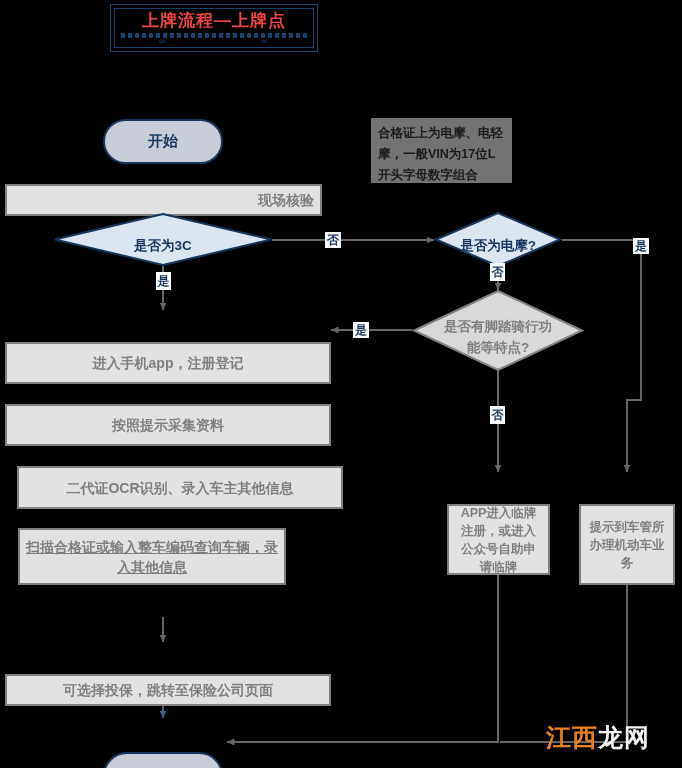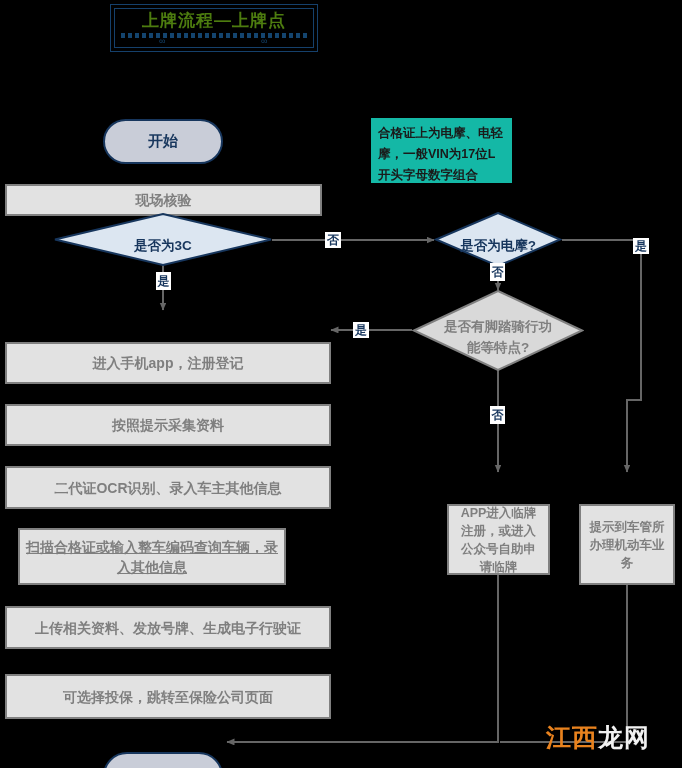--- a/index.html
+++ b/index.html
@@ -36,21 +36,21 @@
   }
   .title-banner .inner-frame {
     position: absolute;
     left: 3px; top: 3px; right: 3px; bottom: 3px;
     border: 1px solid #15406b;
     box-sizing: border-box;
   }
   .title-text {
     position: relative;
     z-index: 2;
-    color: #4d7c0f;
+    color: #ef4444;
     font-size: 17px;
     font-weight: bold;
     letter-spacing: 1px;
     line-height: 26px;
     padding-top: 3px;
     white-space: nowrap;
   }
   .title-dashes {
     position: absolute;
     left: 10px;
@@ -97,21 +97,21 @@
     border: 2px solid #808080;
     color: #7f7f7f;
     font-size: 14px;
     font-weight: bold;
     line-height: 20px;
     padding: 2px 6px;
   }
   .process.small { font-size: 12.5px; line-height: 18px; }
   
   .note {
-    background: #14b8a6;
+    background: #737373;
     border: 1px solid #000000;
     color: #1a1a1a;
     font-size: 12.5px;
     font-weight: bold;
     line-height: 21px;
     text-align: left;
     padding: 5px 7px;
     justify-content: flex-start;
     align-items: flex-start;
   }
@@ -224,52 +224,49 @@
     <div class="title-dashes"></div>
     <div class="title-orn left">∞</div>
     <div class="title-orn right">∞</div>
     <div class="title-text">上牌流程—上牌点</div>
   </div>
 
   <div class="node terminator" style="left:103px; top:87px; width:120px; height:45px;">
     <span>开始</span>
   </div>
 
-  <div class="node process" style="left:5px; top:152px; width:317px; height:32px;">
+  <div class="node process" style="left:5px; top:152px; width:317px; height:32px;justify-content:flex-end;">
     <span>现场核验</span>
   </div>
 
   <div class="decision blue" style="left:53px; top:213px; width:220px; height:53px;">
     <svg width="220" height="53">
       <polygon points="110,1 218,26.5 110,52 2,26.5" fill="#dce6f1" stroke="#17365d" stroke-width="2"></polygon>
     </svg>
     <span class="dtext">是否为3C</span>
   </div>
 
   <div class="node process" style="left:5px; top:310px; width:326px; height:42px;justify-content:center;">
     <span>进入手机app，注册登记</span>
   </div>
 
   <div class="node process" style="left:5px; top:372px; width:326px; height:42px;">
     <span>按照提示采集资料</span>
   </div>
 
-  <div class="node process" style="left:5px; top:434px; width:326px; height:43px;">
+  <div class="node process" style="left:17px; top:434px; width:326px; height:43px;">
     <span>二代证OCR识别、录入车主其他信息</span>
   </div>
 
   <div class="node process" style="left:18px; top:496px; width:268px; height:57px;text-decoration:underline;">
     <span>扫描合格证或输入整车编码查询车辆，录入其他信息</span>
   </div>
 
-  <div class="node process" style="left:5px; top:574px; width:326px; height:43px;">
-    <span>上传相关资料、发放号牌、生成电子行驶证</span>
-  </div>
-
-  <div class="node process" style="left:5px; top:642px; width:326px; height:45px;">
+
+  <div class="node process" style="left:5px; top:642px; width:326px; height:32px;">
     <span>可选择投保，跳转至保险公司页面</span>
   </div>
 
   <div class="node terminator" style="left:103px; top:720px; width:120px; height:51px;">
     <span>结束</span>
   </div>
 
   <div class="node note" style="left:370px; top:85px; width:143px; height:67px;">
     <span>合格证上为电摩、电轻摩，一般VIN为17位L开头字母数字组合</span>
   </div>

